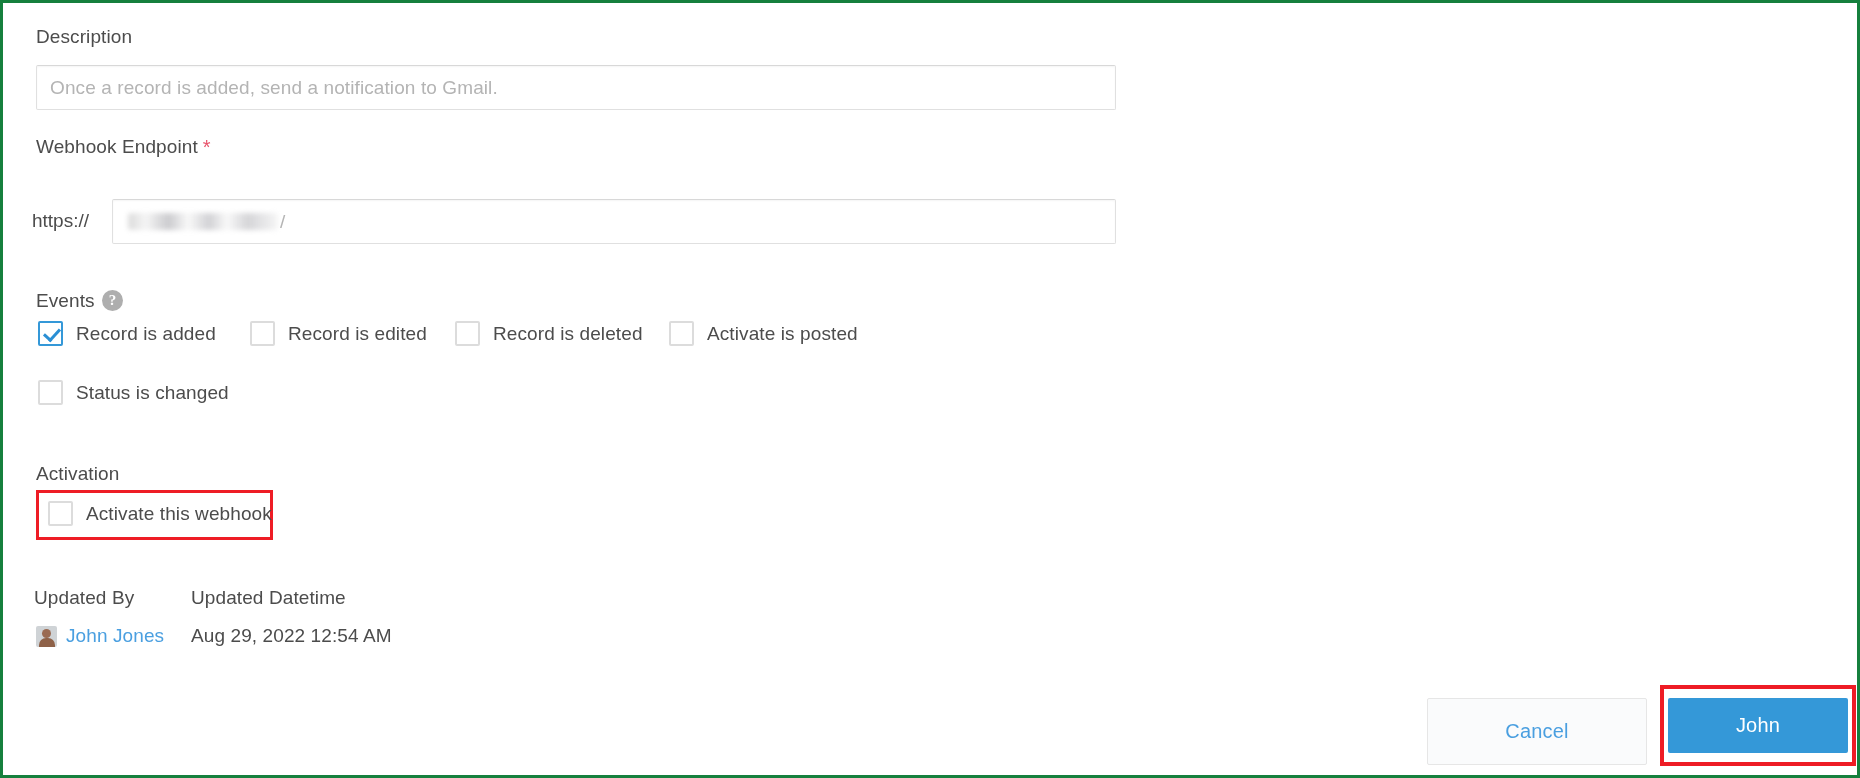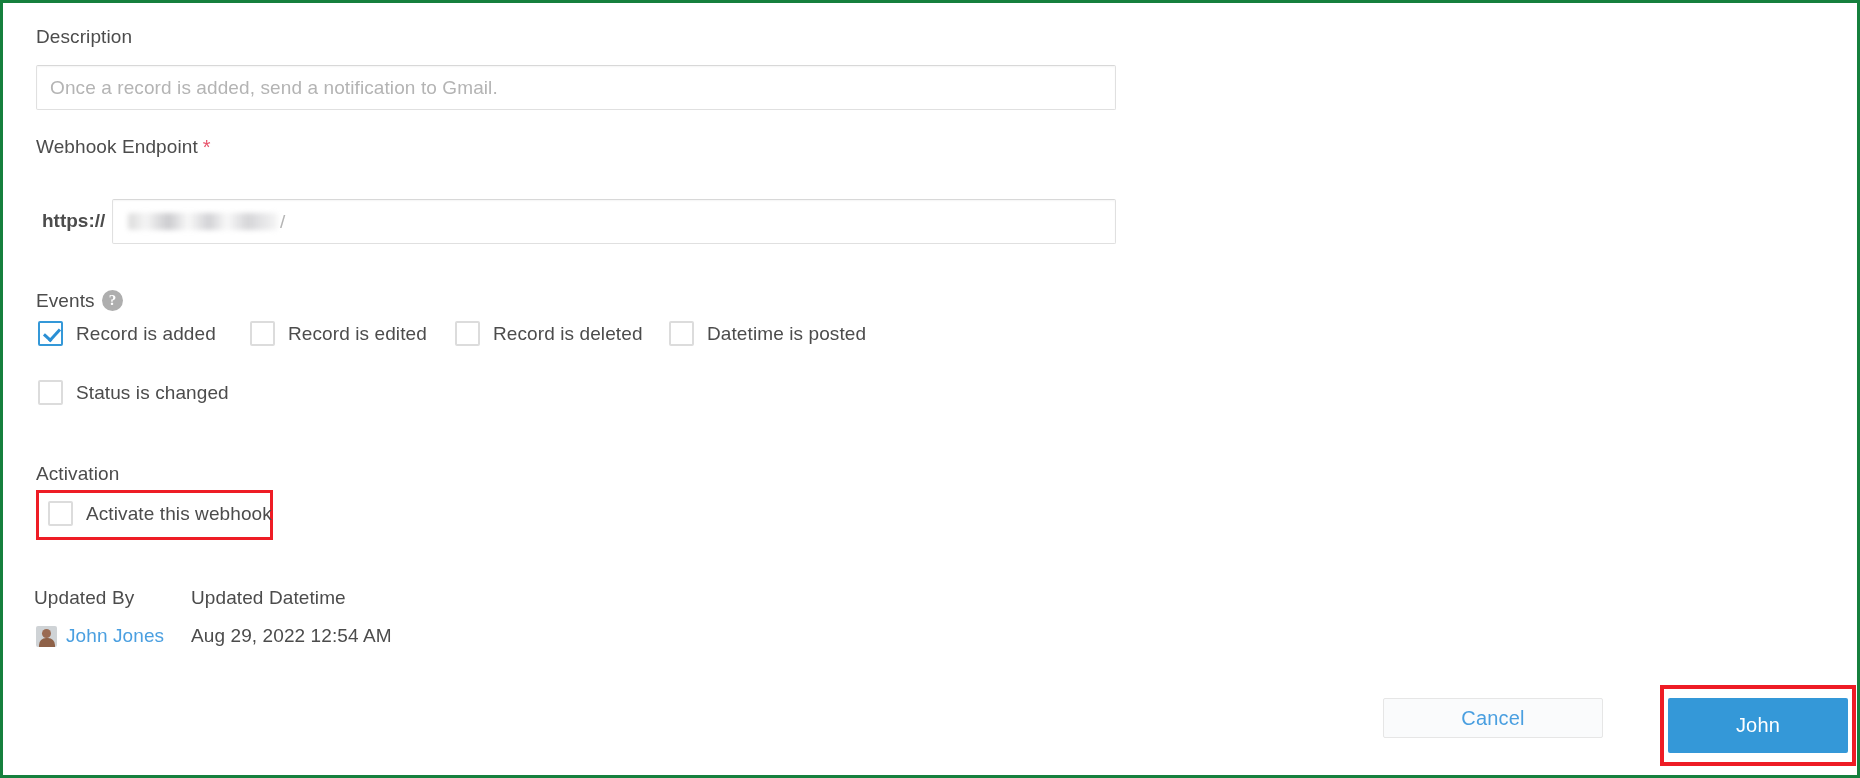--- a/index.html
+++ b/index.html
@@ -69,25 +69,24 @@
     height: 45px;
   }
   #url-input {
     left: 109px;
     top: 196px;
     width: 1004px;
     height: 45px;
   }
   #url-prefix {
     position: absolute;
-    left: 39px;
+    left: 29px;
     top: 207px;
     font-size: 19px;
     color: #4c4c4c;
-    font-weight: bold;
   }
 
   
   .url-text { display: inline-flex; align-items: center; }
   .blur-chunk {
     display: inline-block;
     width: 150px;
     height: 17px;
     margin: 0 2px;
     background: linear-gradient(90deg,
@@ -234,24 +233,24 @@
     top: 622px;
     font-size: 19px;
     color: #4c4c4c;
     white-space: nowrap;
     letter-spacing: .1px;
   }
 
   
   #btn-cancel {
     position: absolute;
-    left: 1380px;
+    left: 1424px;
     top: 695px;
     width: 220px;
-    height: 40px;
+    height: 67px;
     box-sizing: border-box;
     background: #fafbfc;
     border: 1px solid #e6e6e6;
     border-radius: 2px;
     color: #4a9fe0;
     font-size: 20px;
     display: flex;
     align-items: center;
     justify-content: center;
     letter-spacing: .2px;
@@ -319,21 +318,21 @@
       <div class="cb-item">
         <span class="cb-box"></span>
         <span class="cb-label">Record is edited</span>
       </div>
       <div class="cb-item">
         <span class="cb-box"></span>
         <span class="cb-label">Record is deleted</span>
       </div>
       <div class="cb-item">
         <span class="cb-box"></span>
-        <span class="cb-label">Datetime is posted</span>
+        <span class="cb-label">Activate is posted</span>
       </div>
     </div>
 
     <div class="cb-row" id="events-row2">
       <div class="cb-item">
         <span class="cb-box"></span>
         <span class="cb-label">Status is changed</span>
       </div>
     </div>
 

